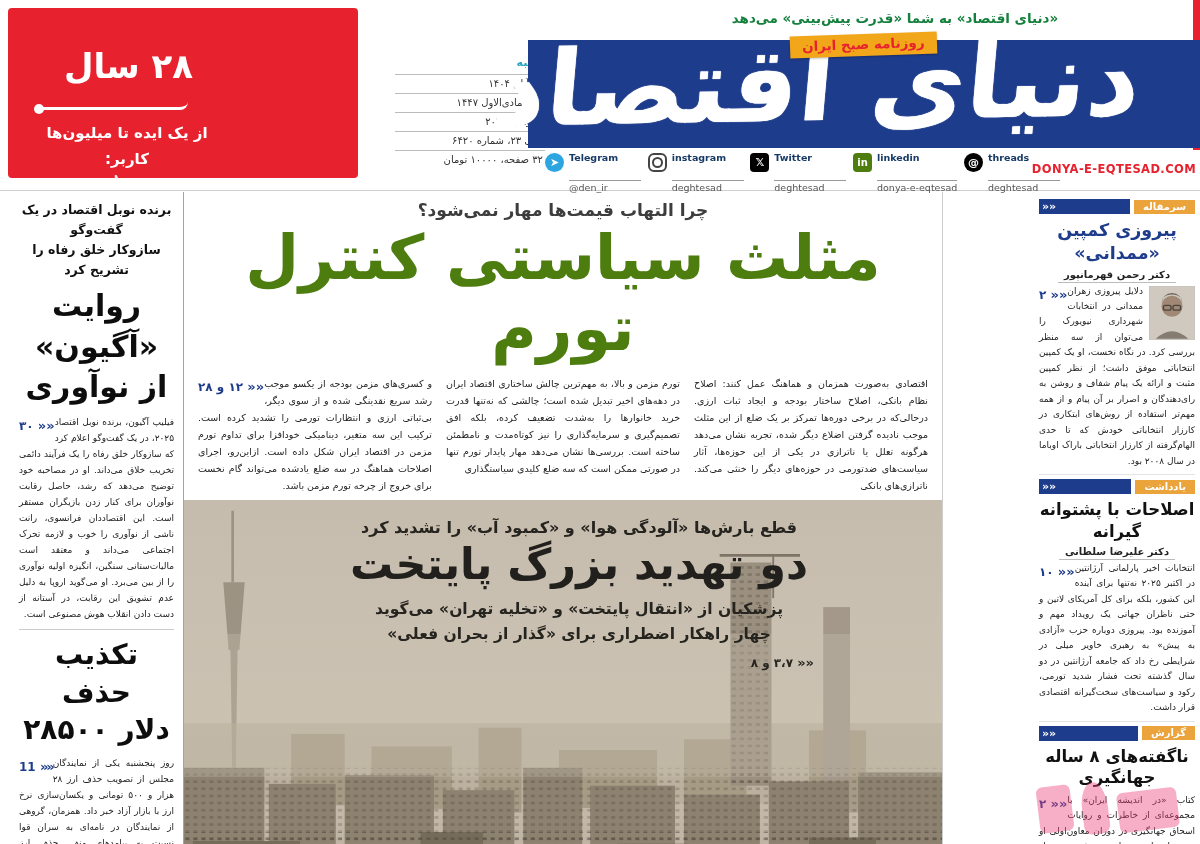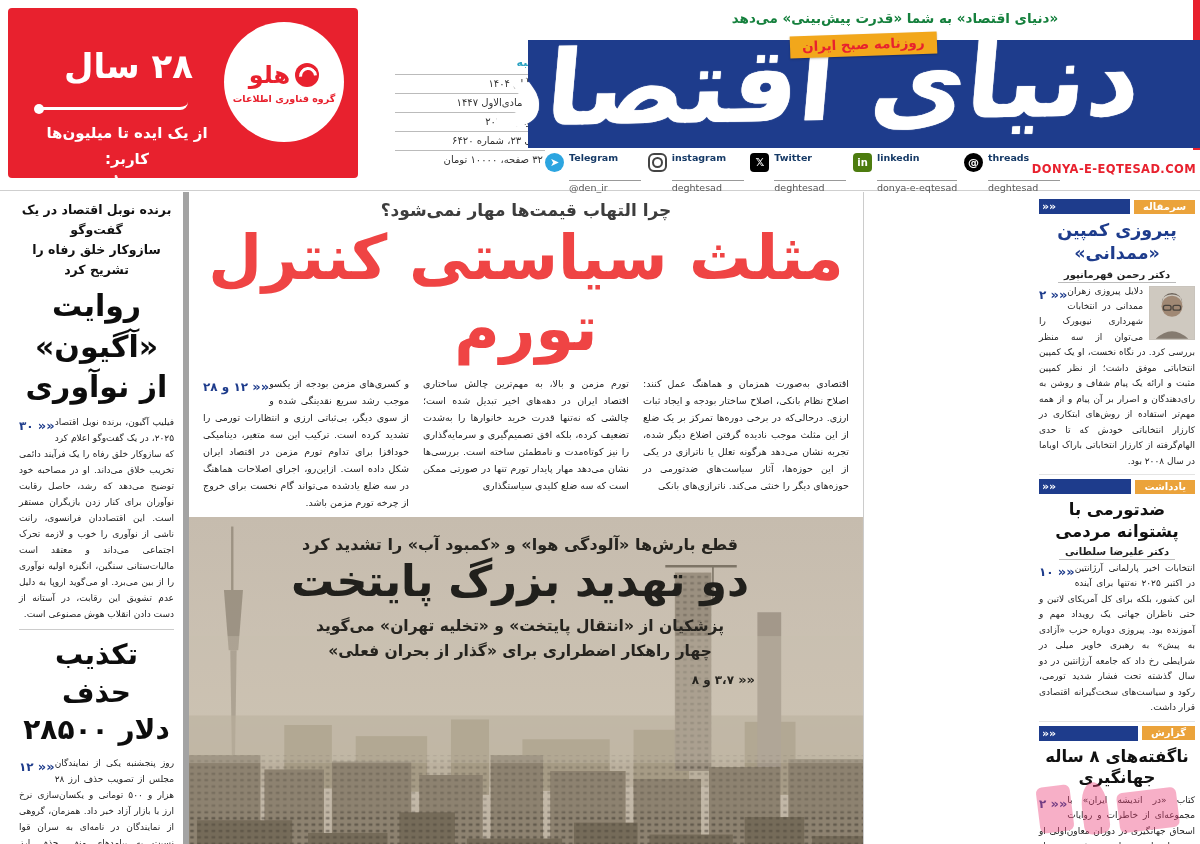--- a/index.html
+++ b/index.html
@@ -42,35 +42,35 @@
   .ic-instagram::after { content:""; width:7px; height:7px; border:2px solid #444; border-radius:50%; }
   .ic-twitter { background:#000; }
   .ic-linkedin { background:#4d7c0f; font-size:10px; }
   .ic-threads { background:#000; border-radius:50%; }
   .social-text { font-size:9.5px; line-height:1.4; color:#163a66; }
   .social-text .name { font-weight:bold; border-bottom:1px solid #999; display:block; padding-bottom:16px; min-width:72px; }
   .social-text .handle { color:#555; display:block; }
 
   
   .left-col { position:absolute; left:0; top:192px; width:182px; height:652px; padding:4px 8px 0 19px; border-left:none; overflow:hidden; }
-  .center-col { position:absolute; left:183px; top:192px; width:681px; height:652px; border-right:1px solid #ccc; border-left:6px solid #a3a3a3; overflow:hidden; }
+  .center-col { position:absolute; left:183px; top:192px; width:760px; height:652px; border-right:1px solid #ccc; border-left:1px solid #a3a3a3; overflow:hidden; }
   .right-col { position:absolute; right:0; top:192px; width:167px; height:652px; padding:3px 5px 0 6px; overflow:hidden; }
 
   
   .lead-block { padding:8px 14px 6px; }
   .lead-kicker { text-align:center; font-size:17px; font-weight:bold; color:#3d3d3d; margin-bottom:2px; }
-  .lead-headline { text-align:center; font-size:62px; font-weight:900; color:#ef4444; line-height:1.15; letter-spacing:-1px; }
+  .lead-headline { text-align:center; font-size:62px; font-weight:900; color:#4d7c0f; line-height:1.15; letter-spacing:-1px; }
   .lead-cols { display:flex; gap:14px; margin-top:10px; }
   .lead-col { flex:1; font-size:9.5px; line-height:1.8; text-align:justify; color:#1d1d1d; }
   .pref { color:#1e3c8c; font-weight:bold; font-size:12px; white-space:nowrap; }
   .pref .chev { font-size:13px; letter-spacing:-2px; }
   .lead-ref { float:left; }
 
   .photo-wrap { position:relative; width:100%; height:470px; overflow:hidden; }
-  .photo-overlay { position:absolute; top:18px; right:108px; width:470px; text-align:center; color:#26241f; }
+  .photo-overlay { position:absolute; top:18px; right:128px; width:470px; text-align:center; color:#26241f; }
   .photo-kicker { font-size:16px; font-weight:bold; margin-bottom:4px; }
   .photo-headline { font-size:43px; font-weight:900; line-height:1.1; margin-bottom:8px; color:#21201c; }
   .photo-deck { font-size:15.5px; font-weight:bold; line-height:1.65; }
   .photo-ref { display:block; text-align:right; margin-top:4px; color:#26241f; }
   .photo-ref .pref { color:#26241f; }
   .photo-credit { position:absolute; left:2px; bottom:4px; writing-mode:vertical-rl; transform:rotate(180deg); font-size:8.5px; color:#5a5347; letter-spacing:.5px; }
 
   
   .side-art { padding:3px 0 5px; border-bottom:1px solid #e4e4e4; }
   .tag-row { display:flex; align-items:center; gap:4px; height:17px; margin-bottom:4px; }
@@ -102,27 +102,20 @@
 </style>
 </head>
 <body>
 
 <div class="page">
 
   <div class="header">
     <div class="right-red-strip"></div>
 
     <div class="ad-box">
-      <div class="ad-logo-circle">
-        <div class="ad-logo-row">
-          <span class="holoo-mark"></span>
-          <span class="ad-logo-text">هلو</span>
-        </div>
-        <div class="ad-logo-sub">گروه فناوری اطلاعات</div>
-      </div>
       <div class="ad-years">۲۸ سال</div>
       <div class="ad-line-art"></div>
       <div class="ad-text">
         <span>از یک ایده تا میلیون‌ها کاربر:</span><br>
         <span>هلو، زاده‌ی کُدنویسی!</span>
       </div>
     </div>
 
     <div class="date-block">
       <div class="row weekday">شنبه</div>
@@ -196,21 +189,21 @@
     </div>
 
     <div class="l-div"></div>
 
     <div>
       <div class="l-headline" style="font-size:28px;">
         <span>تکذیب حذف</span><br>
         <span>دلار ۲۸۵۰۰</span>
       </div>
       <div class="l-body">
-        <span class="pref lead-ref"><span class="chev">««</span> <span>۱۲</span></span>
+        <span class="pref lead-ref"><span class="chev">««</span> <span>11</span></span>
         <span>روز پنجشنبه یکی از نمایندگان مجلس از تصویب حذف ارز ۲۸ هزار و ۵۰۰ تومانی و یکسان‌سازی نرخ ارز با بازار آزاد خبر داد. همزمان، گروهی از نمایندگان در نامه‌ای به سران قوا نسبت به پیامدهای منفی حذف ارز ترجیحی هشدار دادند. با این حال، بانک مرکزی این ادعا را تکذیب کرد. بررسی‌ها نشان می‌دهد ارز ترجیحی به اهداف اعلام‌شده اصابت نکرده و بخش عمده منافع آن نصیب حلقه‌های اولیه زنجیره تامین کالا شده است.</span>
       </div>
     </div>
 
   </div>
 
   <div class="center-col">
     <div class="lead-block">
       <div class="lead-kicker">چرا التهاب قیمت‌ها مهار نمی‌شود؟</div>
       <div class="lead-headline">مثلث سیاستی کنترل تورم</div>
@@ -328,21 +321,21 @@
       </div>
     </div>
 
     <div class="side-art">
       <div class="tag-row">
         <span class="tag-label">یادداشت</span>
         <span class="tag-bar">
             <span>««</span>
           </span>
       </div>
-      <div class="side-headline">ضدتورمی با پشتوانه مردمی</div>
+      <div class="side-headline">اصلاحات با پشتوانه گیرانه</div>
       <div class="side-author"><span>دکتر علیرضا سلطانی</span></div>
       <div class="side-body">
         <span class="pref"><span class="chev">««</span> <span>۱۰</span></span>
         <span>انتخابات اخیر پارلمانی آرژانتین در اکتبر ۲۰۲۵ نه‌تنها برای آینده این کشور، بلکه برای کل آمریکای لاتین و حتی ناظران جهانی یک رویداد مهم و آموزنده بود. پیروزی دوباره حزب «آزادی به پیش» به رهبری خاویر میلی در شرایطی رخ داد که جامعه آرژانتین در دو سال گذشته تحت فشار شدید تورمی، رکود و سیاست‌های سخت‌گیرانه اقتصادی قرار داشت.</span>
       </div>
     </div>
 
     <div class="side-art">
       <div class="tag-row">
         <span class="tag-label">گزارش</span>

